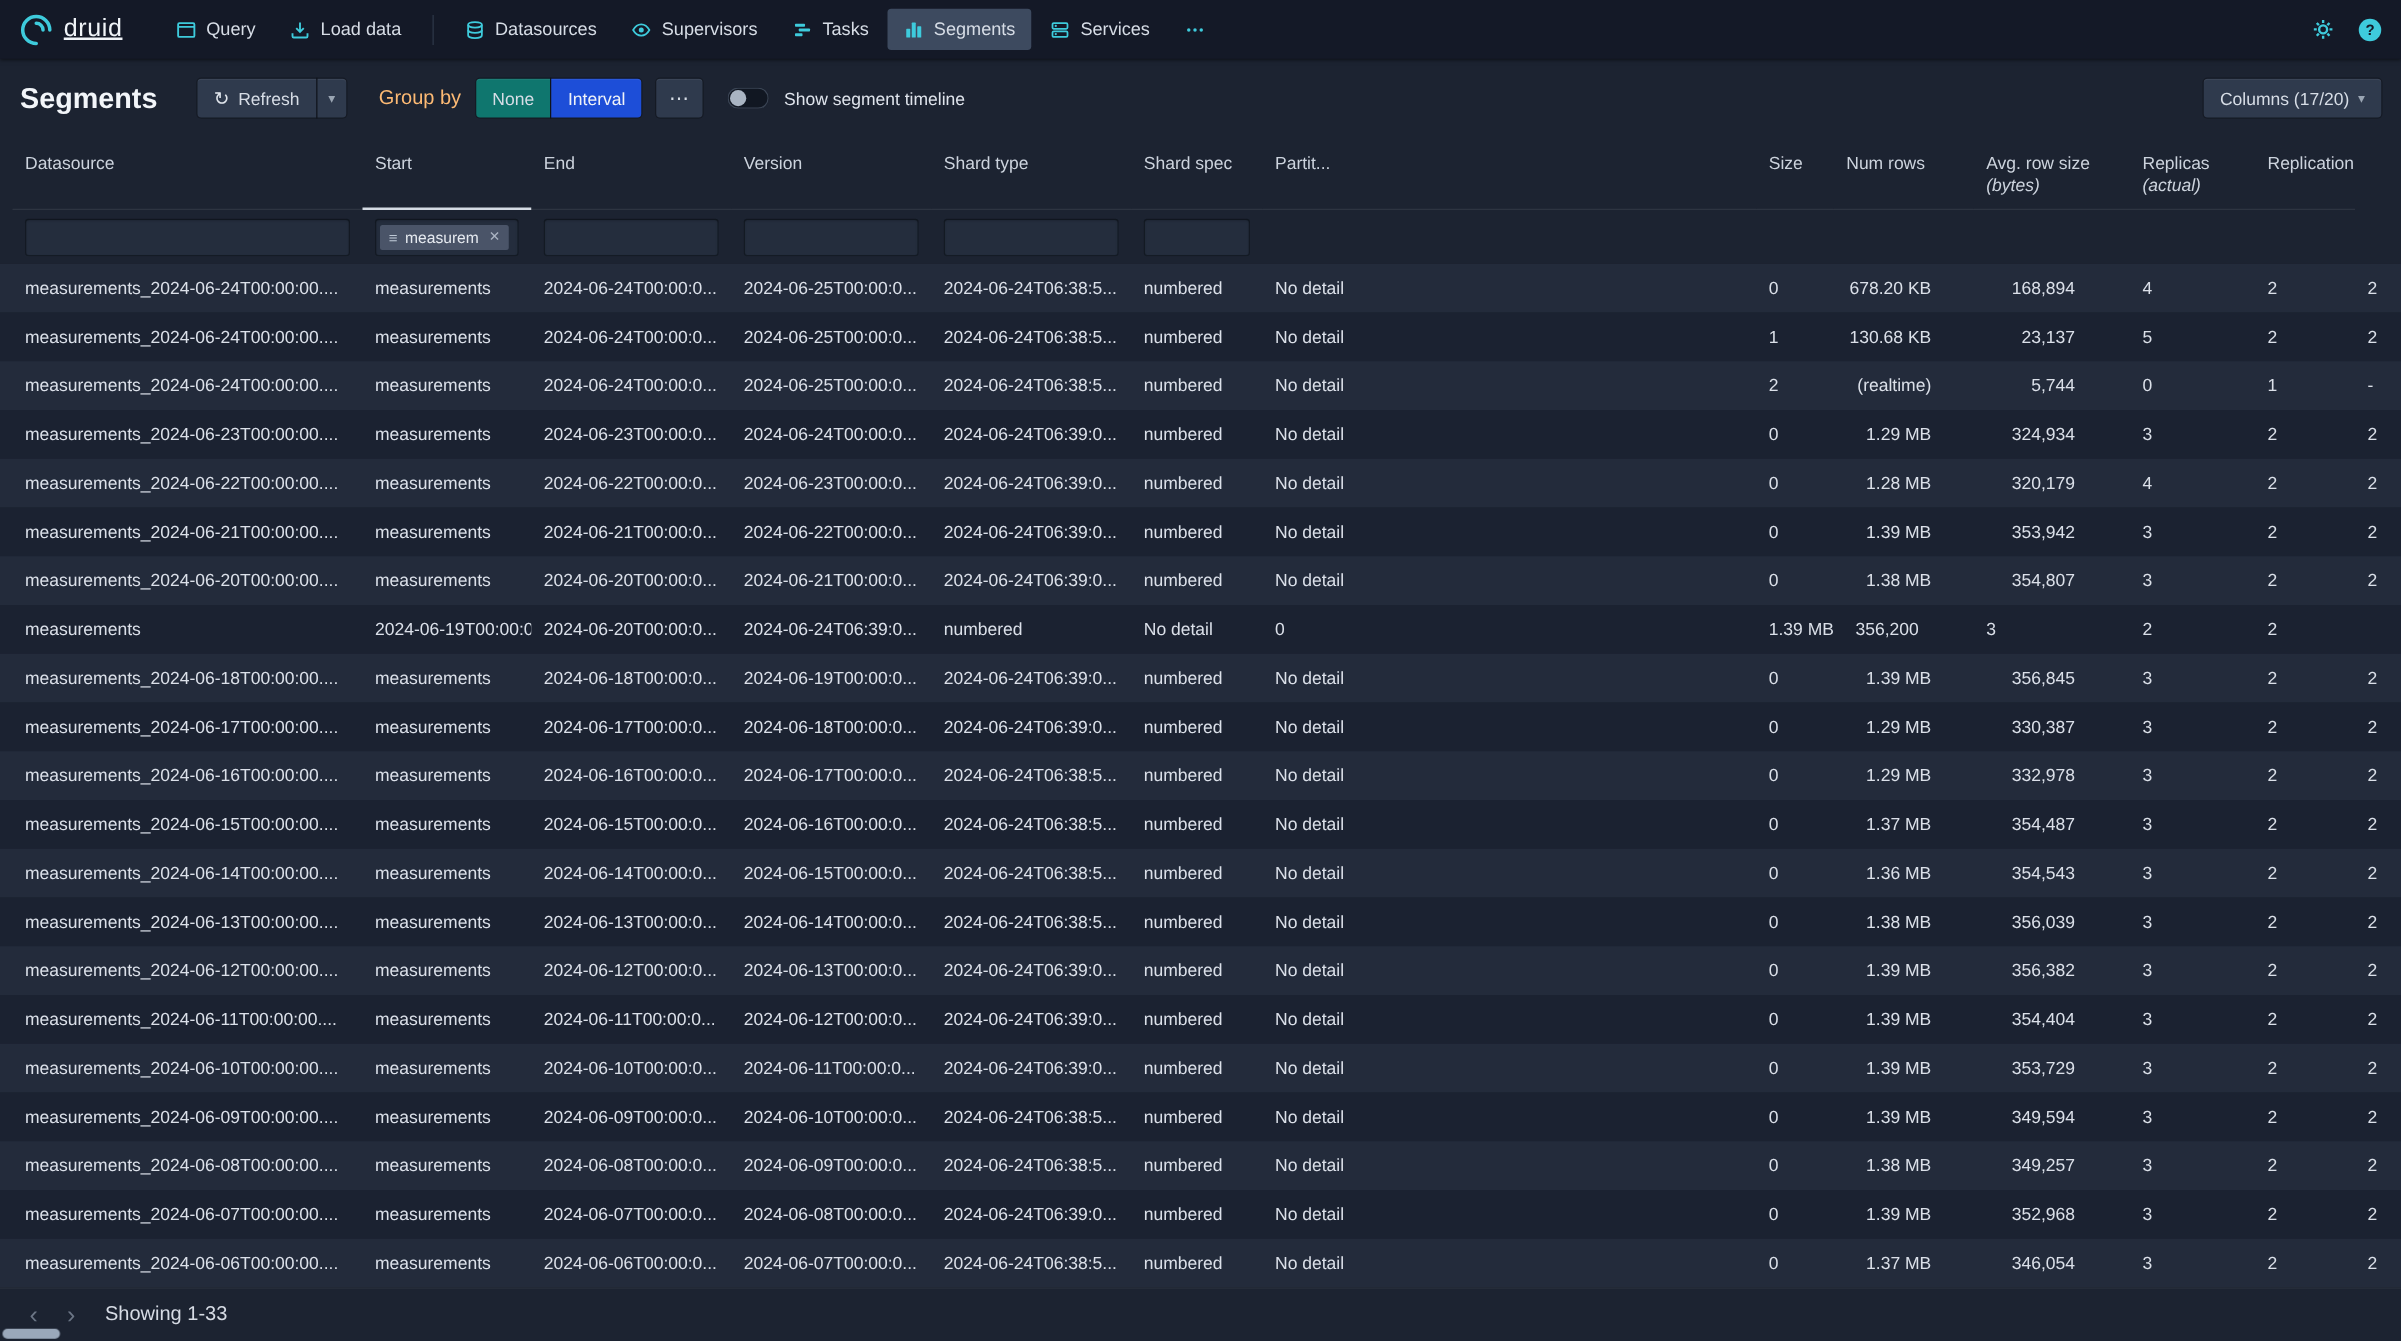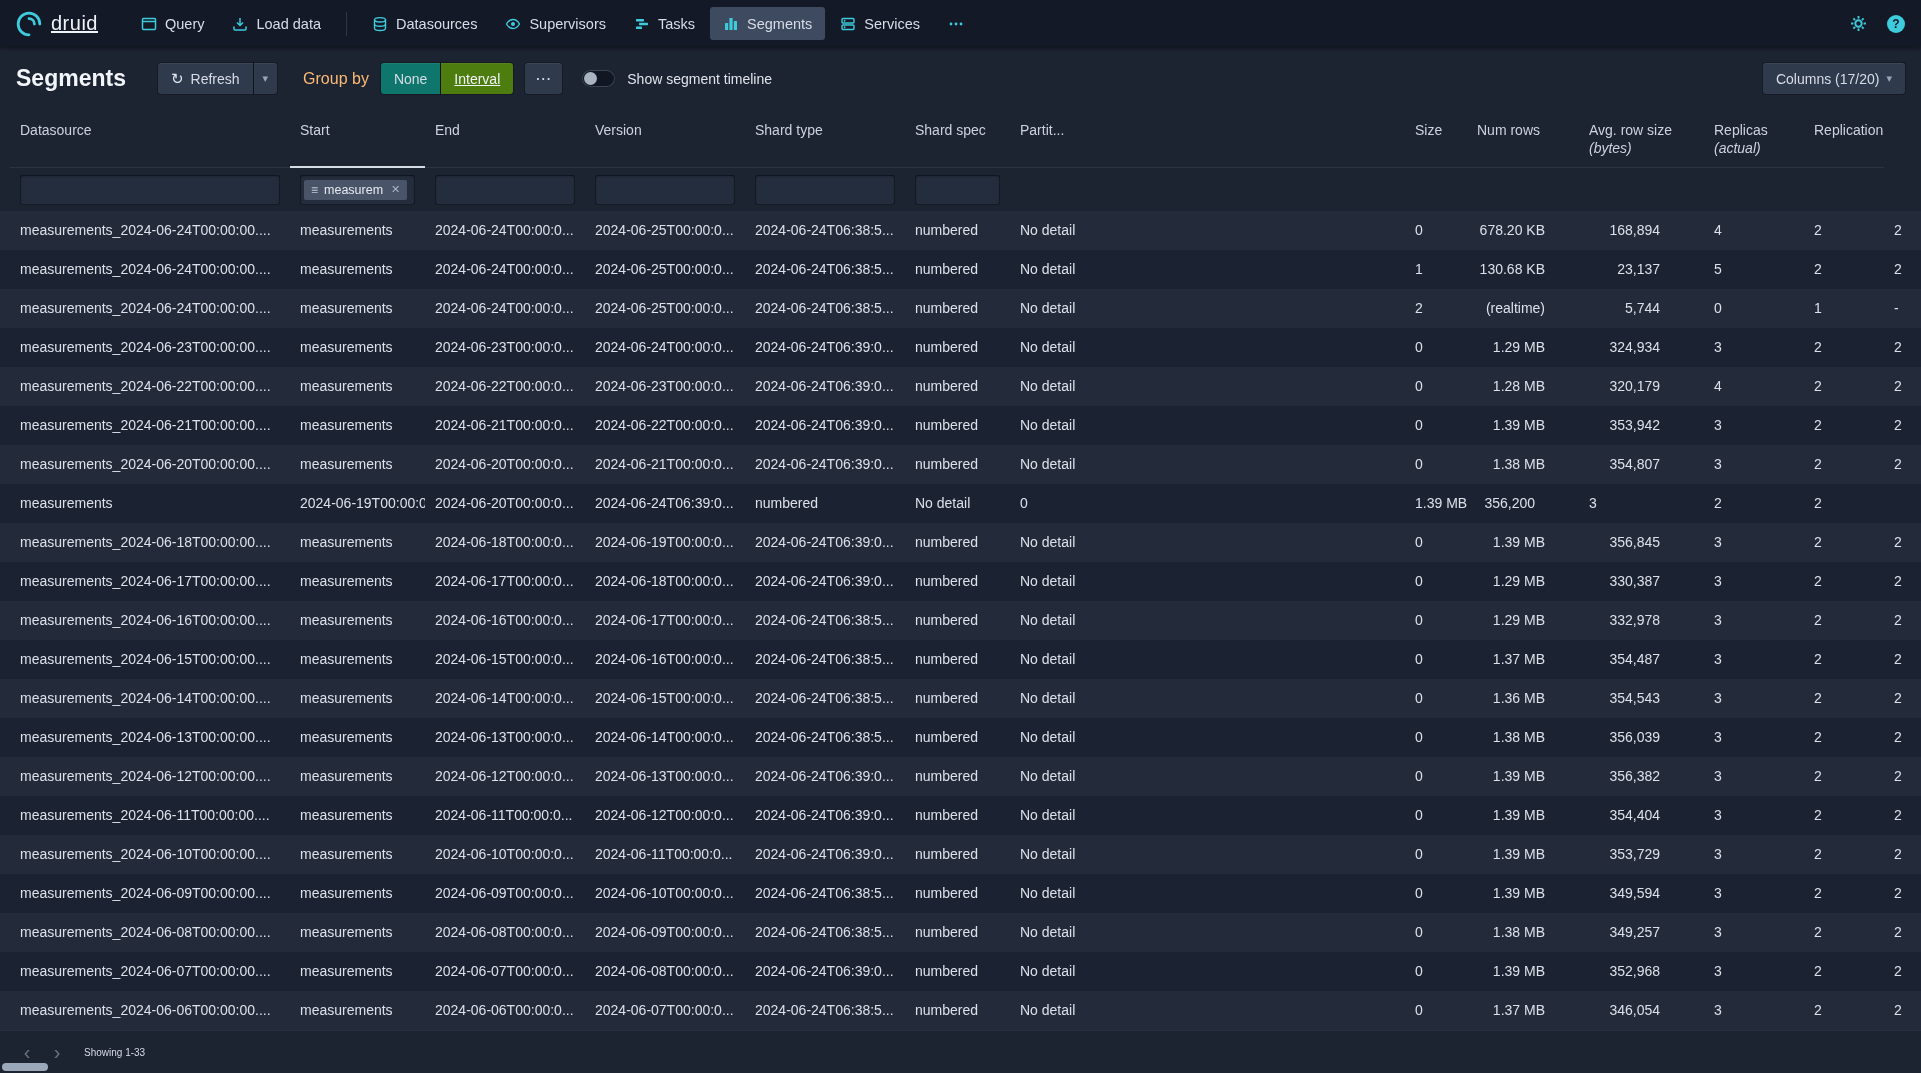--- a/index.html
+++ b/index.html
@@ -31,21 +31,21 @@
   .view-header{ height:63px; display:flex; align-items:center; padding:0 16px; gap:12px; }
   .page-title{ font-size:23px; font-weight:700; color:#f2f5f9; margin-right:20px; }
   .btn{ background:#2f3a4d; color:#d7dde6; font-size:14px; height:31px; display:inline-flex;
     align-items:center; gap:7px; padding:0 13px; border-radius:3px; border:none; cursor:pointer;
     font-family:inherit; box-shadow:0 0 0 1px rgba(0,0,0,.25), inset 0 1px 0 rgba(255,255,255,.06); white-space:nowrap; }
   .btn-group{ display:flex; }
   .btn-group .btn{ border-radius:0; }
   .btn-group .btn:first-child{ border-radius:3px 0 0 3px; }
   .btn-group .btn:last-child{ border-radius:0 3px 3px 0; margin-left:1px; }
   .btn.caret-only{ padding:0 9px; }
-  .btn.selected{ background:#4d7c0f; color:#f0f3f8;text-decoration:underline; }
+  .btn.selected{ background:#1d4ed8; color:#f0f3f8; }
   .btn.dark{ background:#0f766e; }
   .btn.dots{ padding:0 10px; font-size:16px; letter-spacing:1px; }
   .muted-label{ color:#fdba74; font-size:16px; margin-left:14px; }
   .refresh-glyph{ font-size:15px; color:#e0e5ec; }
   .caret{ font-size:11px; color:#9aa5b3; }
   .switch{ width:33px; height:17px; border-radius:9px; background:#111722;
     box-shadow:inset 0 0 0 1px #3a4454; position:relative; cursor:pointer; margin-left:8px; flex:none; }
   .switch .knob{ position:absolute; left:2px; top:2px; width:13px; height:13px;
     border-radius:50%; background:#a9b4c2; }
   .timeline-label{ font-size:14px; color:#dfe4ec; }
@@ -76,21 +76,21 @@
   .row:nth-child(even){ background:#1b2231; }
   .cell{ padding:0 10px; line-height:39px; white-space:nowrap; overflow:hidden; }
   .cell.size-r{ text-align:right; padding-right:34px; }
   .cell.rows-r{ text-align:right; padding-right:44px; }
 
   
   .footer{ height:43px; display:flex; align-items:center; padding:0 12px;
     border-top:1px solid rgba(255,255,255,.06); background:#1c2331; }
   .pager-btn{ width:30px; height:30px; background:transparent; color:#6b7585; font-size:20px;
     border:none; cursor:pointer; font-family:inherit; line-height:28px; }
-  .showing{ font-size:10px; color:#d6dbe4; margin-left:12px; }
+  .showing{ font-size:16px; color:#d6dbe4; margin-left:12px; }
   .hscroll-thumb{ position:fixed; left:2px; bottom:2px; width:46px; height:8px;
     border-radius:4px; background:#9aa8ba; cursor:pointer; }
 
   svg{ display:block; }
 </style>
 </head>
 <body>
 
 <nav class="navbar">
   <div class="brand">

